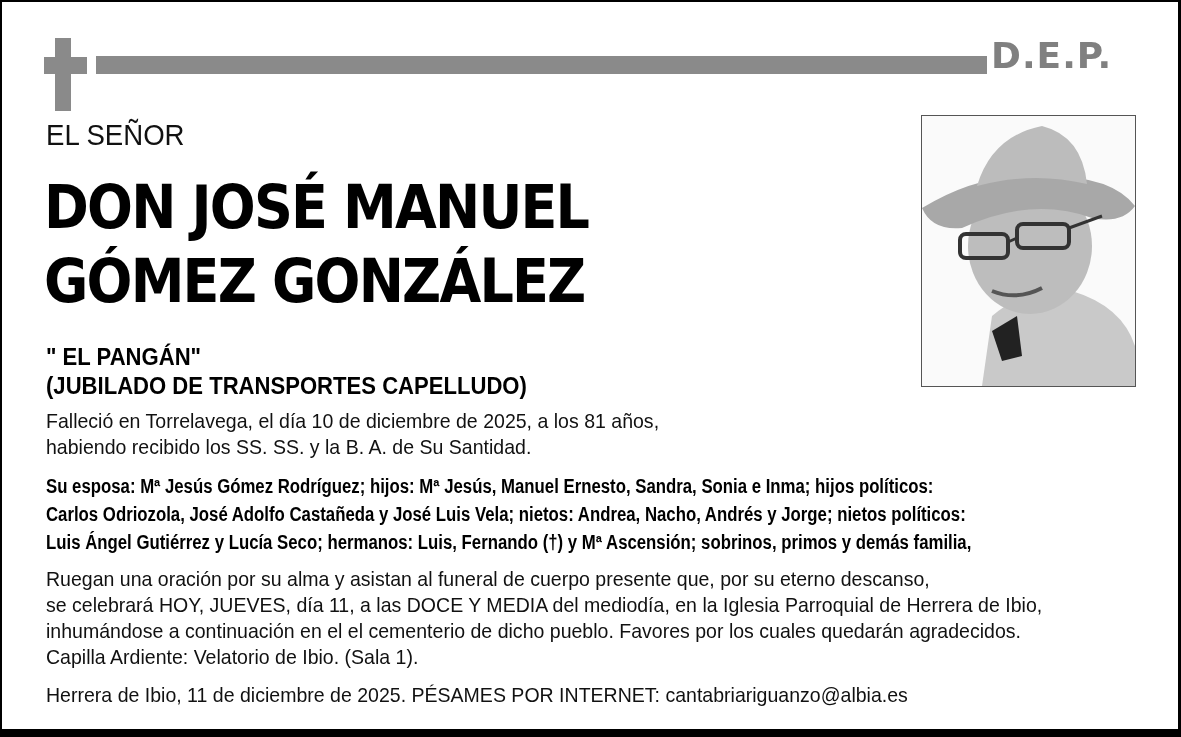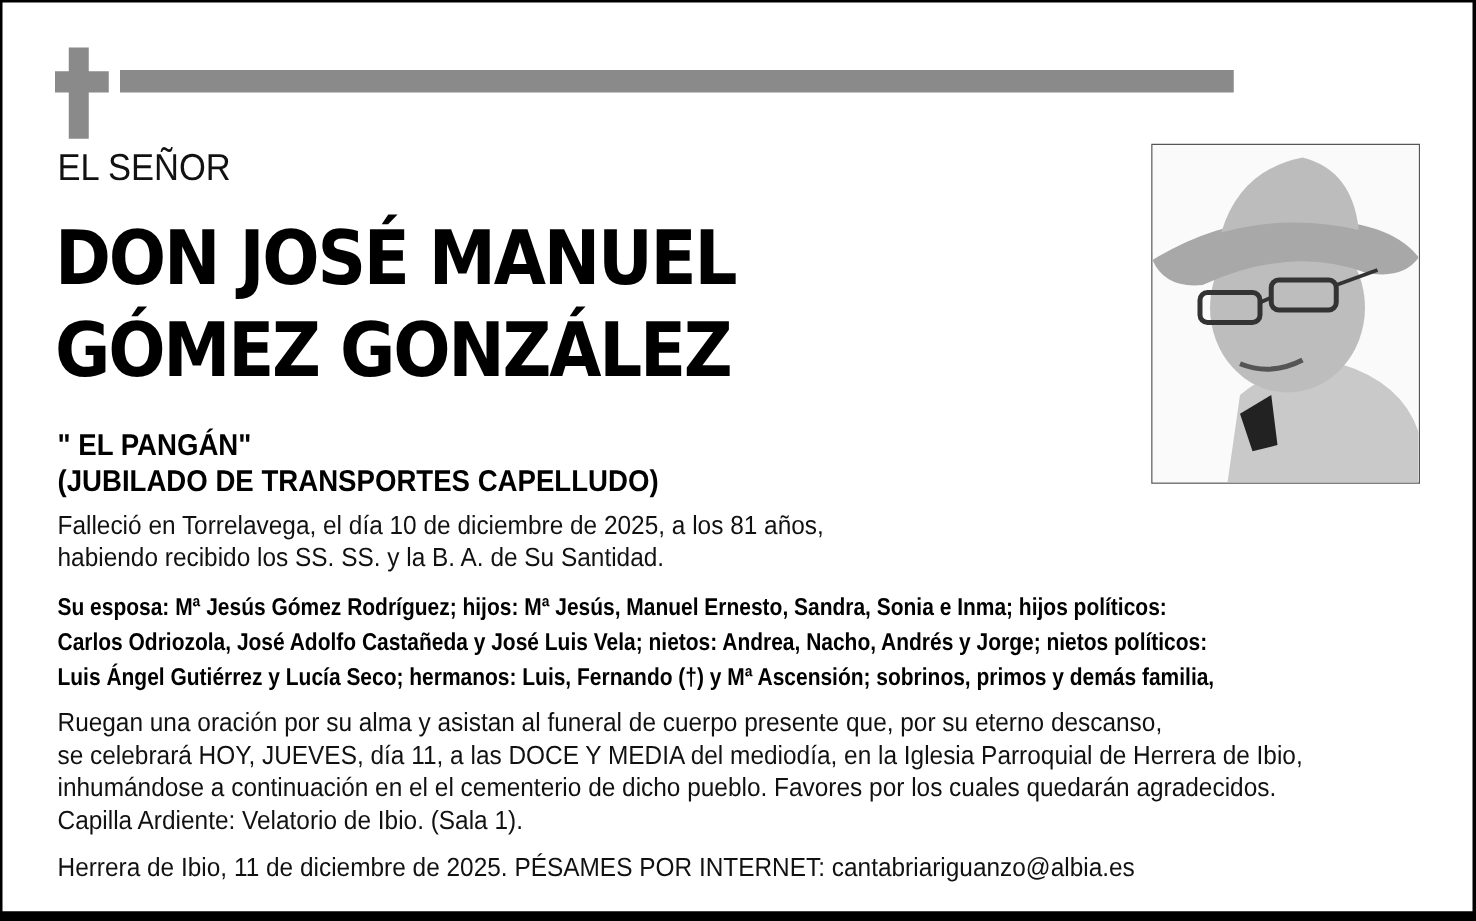--- a/index.html
+++ b/index.html
@@ -44,20 +44,21 @@
   .footer { top:680px; font-size:21px; line-height:26px; transform:scaleX(0.93); }
   .line { display:block; }
 </style>
 </head>
 <body>
 
 <div class="card">
   <div class="cross-v"></div>
   <div class="cross-h"></div>
   <div class="rule"></div>
+  <div class="dep">D.E.P.</div>
 
   <div class="senor">EL SEÑOR</div>
   <div class="name">
     <span class="line">DON JOSÉ MANUEL</span>
     <span class="line">GÓMEZ GONZÁLEZ</span>
   </div>
 
   <div class="photo">
     <svg width="213" height="270" viewBox="0 0 213 270">
       <rect width="213" height="270" fill="#fafafa"></rect>

